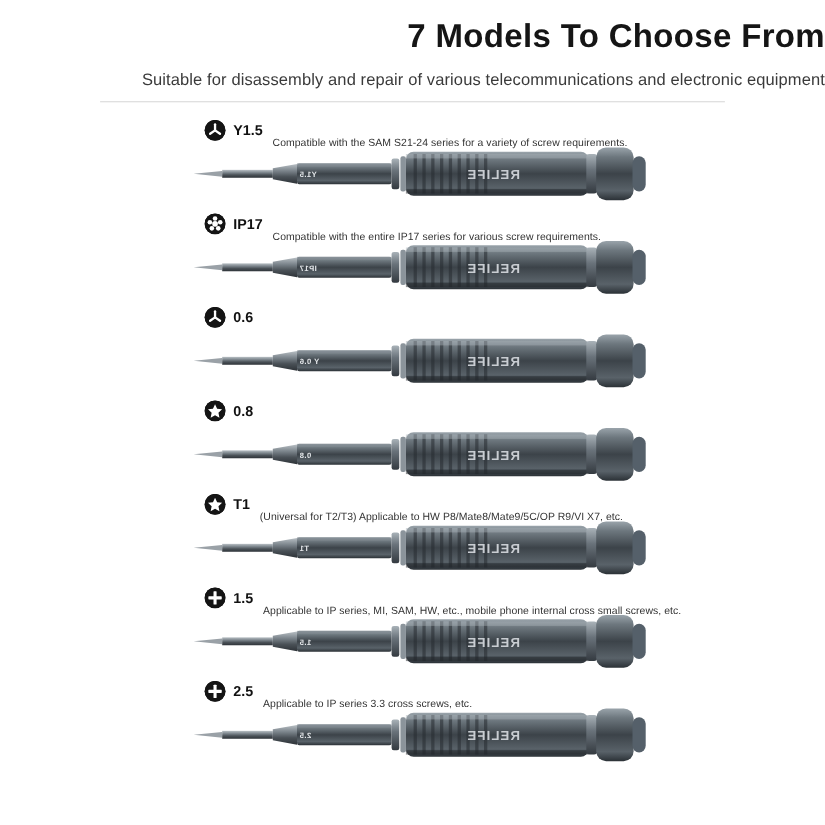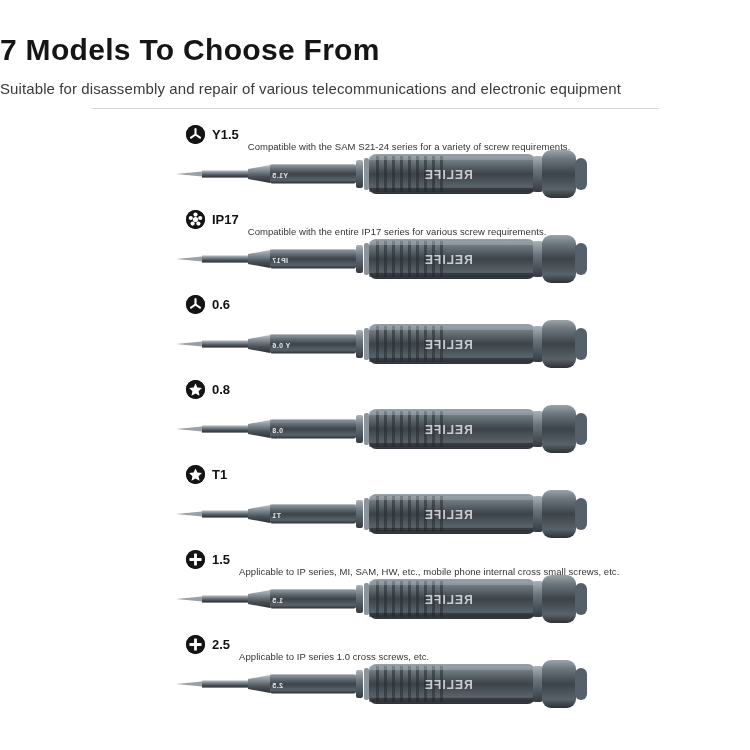--- a/index.html
+++ b/index.html
@@ -17,22 +17,22 @@
   }
   .page {
     width: 750px;
     height: 750px;
     position: relative;
     background: #ffffff;
   }
 
   
   .header {
-    padding-top: 32px;
-    text-align: left;
+    padding-top: 16px;
+    text-align: right;
   }
   .title {
     font-size: 30px;
     font-weight: bold;
     letter-spacing: 0.3px;
     color: #151515;
     margin: 0;
     line-height: 1.2;
   }
   .subtitle {
@@ -349,20 +349,21 @@
 
     <div class="model-row">
       <div class="label-line">
         <span class="bit-icon">
           <svg width="19" height="19" viewBox="0 0 19 19">
             <circle cx="9.5" cy="9.5" r="9.5" fill="#141414"></circle>
             <polygon fill="#ffffff" points="9.5,3.4 11.4,7.6 15.9,8.1 12.6,11.2 13.5,15.7 9.5,13.4 5.5,15.7 6.4,11.2 3.1,8.1 7.6,7.6"></polygon>
           </svg>
         </span>
         <span class="size-text">T1</span>
+        <span class="desc-text">(Universal for T2/T3) Applicable to HW P8/Mate8/Mate9/5C/OP R9/VI X7, etc.</span>
       </div>
       <div class="driver">
         <svg width="420" height="58" viewBox="0 0 420 58">
           <polygon points="0,29 26,26.4 26,31.6" fill="#9aa1a7"></polygon>
           <rect x="26" y="25.4" width="46" height="7.2" fill="url(#gShaft1)"></rect>
           <polygon points="72,24 94,20 94,38 72,34" fill="url(#gShaft1)"></polygon>
           <rect x="94" y="19.5" width="86" height="19" rx="2" fill="url(#gHandle1)"></rect>
           <rect x="94" y="19.5" width="86" height="3" fill="#7e878e" opacity="0.55"></rect>
           <rect x="180" y="15" width="7" height="28" rx="2" fill="url(#gCollar1)"></rect>
           <rect x="188" y="13" width="5" height="32" rx="2" fill="#8b949b"></rect>
@@ -440,21 +441,21 @@
         <span class="bit-icon">
           <svg width="19" height="19" viewBox="0 0 19 19">
             <circle cx="9.5" cy="9.5" r="9.5" fill="#141414"></circle>
             <g fill="#ffffff">
               <rect x="8.1" y="3.4" width="2.8" height="12.2" rx="0.6"></rect>
               <rect x="3.4" y="8.1" width="12.2" height="2.8" rx="0.6"></rect>
             </g>
           </svg>
         </span>
         <span class="size-text">2.5</span>
-        <span class="desc-text">Applicable to IP series 1.0 cross screws, etc.</span>
+        <span class="desc-text">Applicable to IP series 3.3 cross screws, etc.</span>
       </div>
       <div class="driver">
         <svg width="420" height="58" viewBox="0 0 420 58">
           <polygon points="0,29 26,26.4 26,31.6" fill="#9aa1a7"></polygon>
           <rect x="26" y="25.4" width="46" height="7.2" fill="url(#gShaft1)"></rect>
           <polygon points="72,24 94,20 94,38 72,34" fill="url(#gShaft1)"></polygon>
           <rect x="94" y="19.5" width="86" height="19" rx="2" fill="url(#gHandle1)"></rect>
           <rect x="94" y="19.5" width="86" height="3" fill="#7e878e" opacity="0.55"></rect>
           <rect x="180" y="15" width="7" height="28" rx="2" fill="url(#gCollar1)"></rect>
           <rect x="188" y="13" width="5" height="32" rx="2" fill="#8b949b"></rect>

